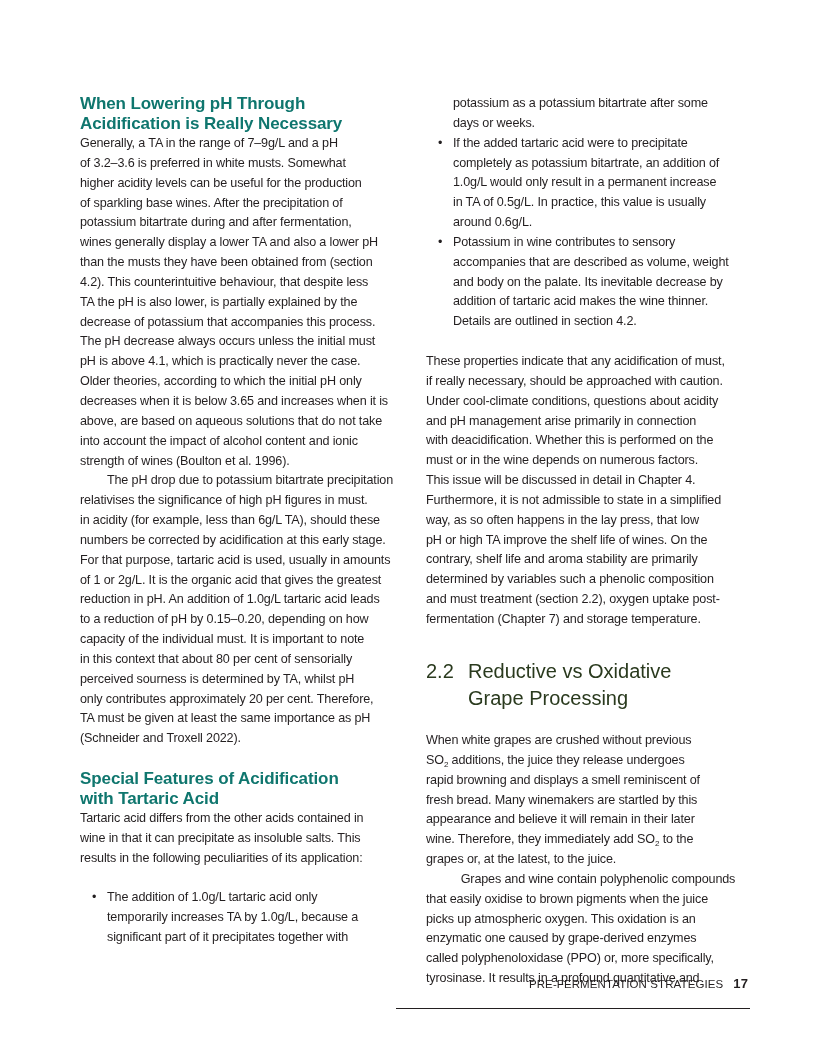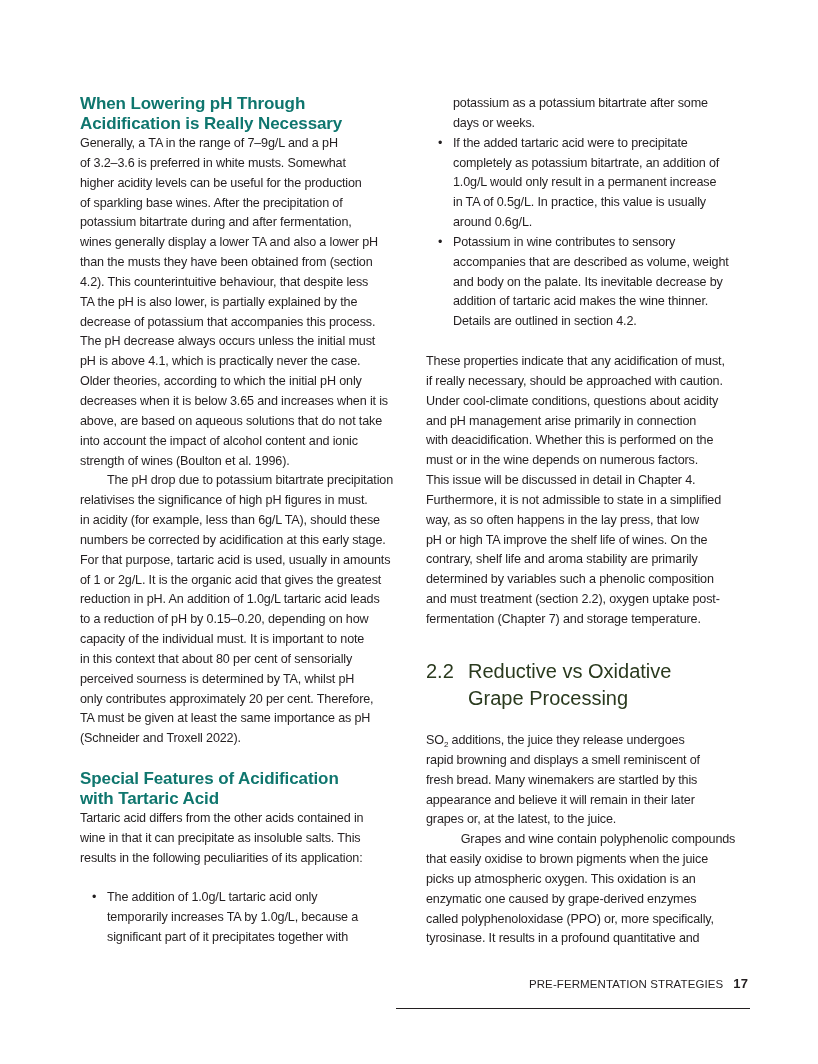--- a/index.html
+++ b/index.html
@@ -131,24 +131,26 @@
     </div>
 </div>
 
 <div class="h2" style="color: rgb(42, 58, 30);">
   <span class="num">2.2</span><span>Reductive vs Oxidative</span>
   <span class="l2">Grape Processing</span>
 </div>
 
 <div class="col col-right" style="top:731px">
   <div>
+    <span class="line">When white grapes are crushed without previous</span>
     <span class="line"><span>SO</span><sub>2</sub><span> additions, the juice they release undergoes</span></span>
     <span class="line">rapid browning and displays a smell reminiscent of</span>
     <span class="line">fresh bread. Many winemakers are startled by this</span>
     <span class="line">appearance and believe it will remain in their later</span>
+    <span class="line"><span>wine. Therefore, they immediately add SO</span><sub>2</sub><span> to the</span></span>
     <span class="line">grapes or, at the latest, to the juice.</span>
   </div>
   <div id="r-p3">
       <span class="line indent">Grapes and wine contain polyphenolic compounds</span>
       <span class="line">that easily oxidise to brown pigments when the juice</span>
       <span class="line">picks up atmospheric oxygen. This oxidation is an</span>
       <span class="line">enzymatic one caused by grape-derived enzymes</span>
       <span class="line">called polyphenoloxidase (PPO) or, more specifically,</span>
       <span class="line">tyrosinase. It results in a profound quantitative and</span>
     </div>

